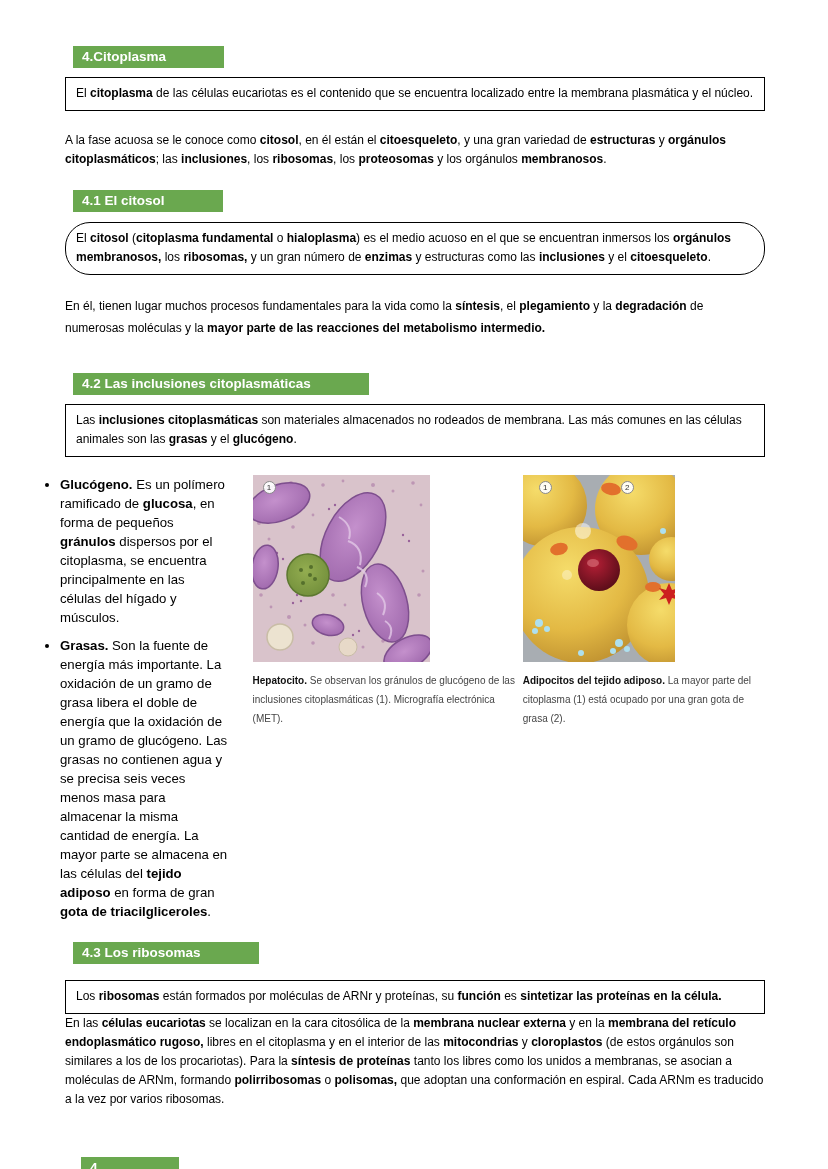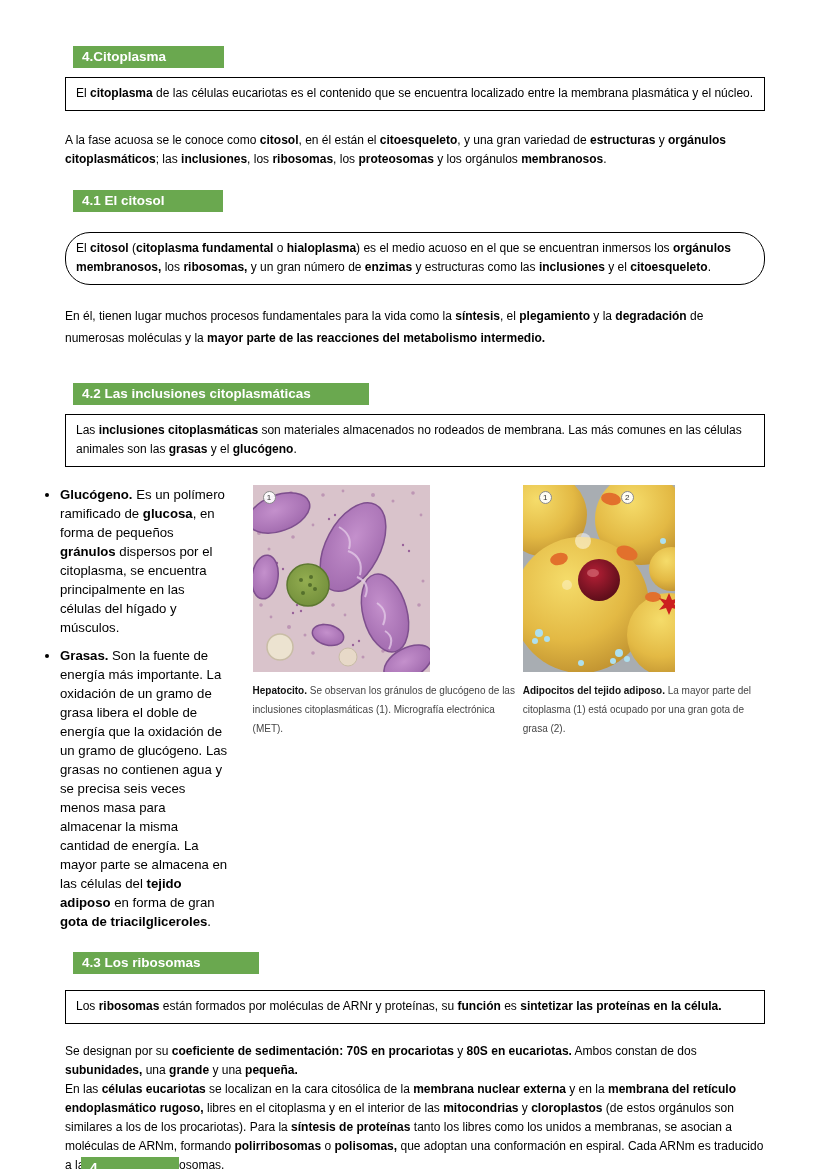--- a/index.html
+++ b/index.html
@@ -23,21 +23,21 @@
   .mt-h3 { margin-top: 34px; text-align: center; }
   .mt-h4 { margin-top: 12px; }
 
   .def-box {
     border: 1.5px solid var(--box-border, #000);
     padding: 6px 10px 7px;
     font-size: 12px;
     line-height: 19px;
     margin-top: 9px;
   }
-  .def-box.tight { margin-top: 20px; border-radius: 25px; }
+  .def-box.tight { margin-top: 10px; border-radius: 25px; }
   .def-box.after-gap { margin-top: 16px; }
 
   .body-text { font-size: 12px; line-height: 19px; margin: 20px 0 0; }
   .body-text.lh22 { line-height: 22px; }
   .body-text.no-top { margin-top: 0; }
 
   b { font-weight: bold; }
 
   .two-col { display: flex; margin-top: 18px; margin-left: -27px; }
   ul.bullets { margin: 0; padding: 0 14px 0 22px; width: 380px; font-size: 13.2px; line-height: 19px; list-style: disc outside; }
@@ -224,19 +224,18 @@
           </div>
           <figcaption><b>Adipocitos del tejido adiposo.</b><span> La mayor parte del citoplasma (1) está ocupado por una gran gota de grasa (2).</span></figcaption>
         </figure>
 
       </div>
     </div>
 
     <div class="sec-heading mt-h4">4.3 Los ribosomas</div>
     <div class="def-box after-gap"><span>Los </span><b>ribosomas</b><span> están formados por moléculas de ARNr y proteínas, su </span><b>función</b><span> es </span><b>sintetizar las proteínas en la célula.</b></div>
 
-    <p class="body-text" style="margin-top:18px;margin-bottom:0"><span>Se designan por su </span><b>coeficiente de sedimentación: 70S en procariotas</b><span> y </span><b>80S en eucariotas.</b><span> Ambos constan de dos </span><b>subunidades,</b><span> una </span><b>grande</b><span> y una </span><b>pequeña.</b></p>
     <p class="body-text no-top"><span>En las </span><b>células eucariotas</b><span> se localizan en la cara citosólica de la </span><b>membrana nuclear externa</b><span> y en la </span><b>membrana del retículo endoplasmático rugoso,</b><span> libres en el citoplasma y en el interior de las </span><b>mitocondrias</b><span> y </span><b>cloroplastos</b><span> (de estos orgánulos son similares a los de los procariotas). Para la </span><b>síntesis de proteínas</b><span> tanto los libres como los unidos a membranas, se asocian a moléculas de ARNm, formando </span><b>polirribosomas</b><span> o </span><b>polisomas,</b><span> que adoptan una conformación en espiral. Cada ARNm es traducido a la vez por varios ribosomas.</span></p>
 
   </div>
 
   <div class="sec-heading bottom-partial" style="padding-right:78px">4.</div>
 </div>
 
 </body></html>

